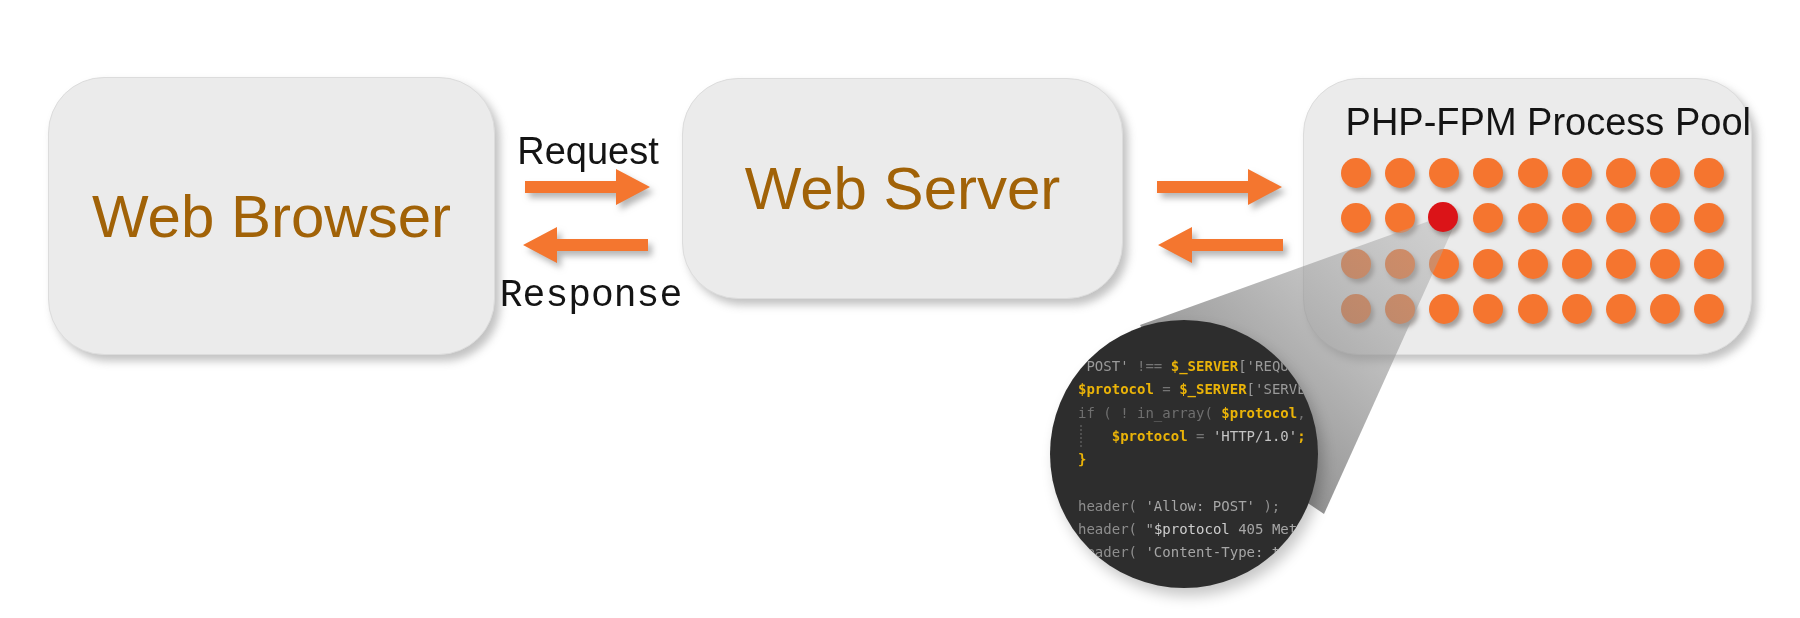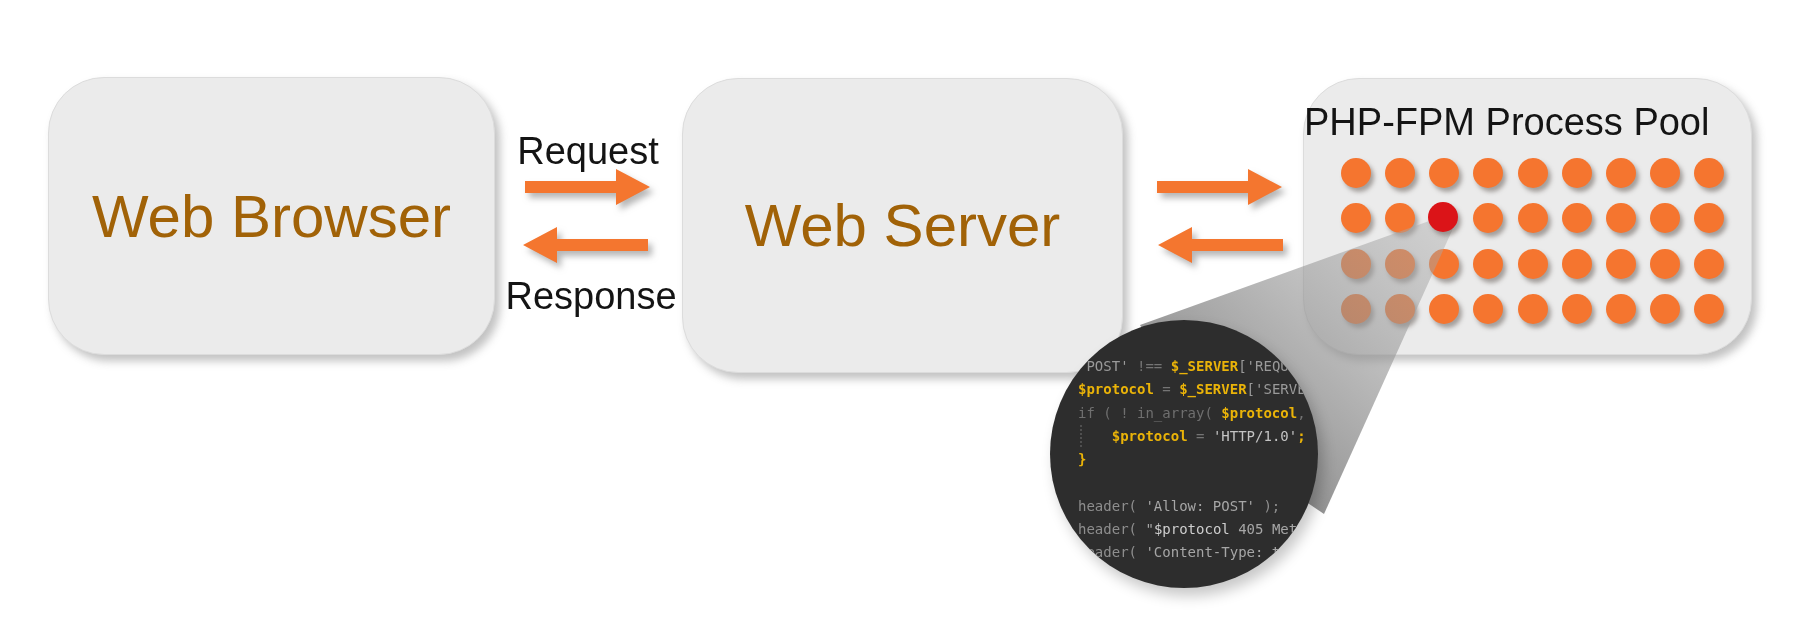--- a/index.html
+++ b/index.html
@@ -6,21 +6,21 @@
   #canvas{position:relative;width:1800px;height:618px;background:#ffffff;overflow:hidden;
           font-family:"Liberation Sans",sans-serif;}
 
   .node{position:absolute;background:#EBEBEB;border:1px solid #DCDCDC;border-radius:56px;
         box-shadow:5px 6px 8px rgba(120,120,120,0.45);box-sizing:border-box;}
   .node-label{position:absolute;left:0;top:0;width:100%;height:100%;display:flex;
               align-items:center;justify-content:center;font-size:60px;color:#a16207;
               letter-spacing:0px;}
   .flow-label{position:absolute;color:#141414;font-size:38px;line-height:38px;white-space:nowrap;
               transform:translateX(-50%);}
-  #pool-title{position:absolute;width:100%;text-align:left;top:22px;font-size:38px;
+  #pool-title{position:absolute;width:100%;text-align:right;top:22px;font-size:38px;
               color:#141414;white-space:nowrap;}
 
   .dot{position:absolute;width:30px;height:30px;border-radius:50%;
        box-shadow:3px 4px 4px rgba(95,85,80,0.5);}
   #busy-dot{position:absolute;width:30px;height:30px;border-radius:50%;z-index:25;
        box-shadow:3px 4px 4px rgba(95,85,80,0.5);}
 
   #overlay-svg{position:absolute;left:0;top:0;z-index:20;pointer-events:none;}
   .arrow{filter:drop-shadow(4px 5px 3px rgba(110,110,110,0.5));}
 
@@ -42,21 +42,21 @@
 </style>
 </head>
 <body>
 
 <div id="canvas">
 
   <div class="node" style="left: 48px; top: 77px; width: 447px; height: 278px; background: rgb(235, 235, 235);">
     <div class="node-label">Web Browser</div>
   </div>
 
-  <div class="node" style="left: 682px; top: 78px; width: 441px; height: 295px; background: rgb(235, 235, 235);">
+  <div class="node" style="left: 682px; top: 78px; width: 441px; height: 221px; background: rgb(235, 235, 235);">
     <div class="node-label">Web Server</div>
   </div>
 
   <div class="node" style="left: 1303px; top: 78px; width: 449px; height: 277px; background: rgb(235, 235, 235);">
     <div id="pool-title">PHP-FPM Process Pool</div>
     <div id="dot-grid">
         <div class="dot" style="left: 37px; top: 79px; background: rgb(245, 117, 47);"></div>
         <div class="dot" style="left: 81.125px; top: 79px; background: rgb(245, 117, 47);"></div>
         <div class="dot" style="left: 125.25px; top: 79px; background: rgb(245, 117, 47);"></div>
         <div class="dot" style="left: 169.375px; top: 79px; background: rgb(245, 117, 47);"></div>
@@ -88,21 +88,21 @@
         <div class="dot" style="left: 169.375px; top: 214.99px; background: rgb(245, 117, 47);"></div>
         <div class="dot" style="left: 213.5px; top: 214.99px; background: rgb(245, 117, 47);"></div>
         <div class="dot" style="left: 257.625px; top: 214.99px; background: rgb(245, 117, 47);"></div>
         <div class="dot" style="left: 301.75px; top: 214.99px; background: rgb(245, 117, 47);"></div>
         <div class="dot" style="left: 345.875px; top: 214.99px; background: rgb(245, 117, 47);"></div>
         <div class="dot" style="left: 390px; top: 214.99px; background: rgb(245, 117, 47);"></div>
       </div>
   </div>
 
   <div class="flow-label" style="left:588px;top:132px;">Request</div>
-  <div class="flow-label" style="left:591px;top:277px;">Response</div>
+  <div class="flow-label" style="left:591px;top:277px;font-family:Liberation Mono, monospace;">Response</div>
 
   <svg id="overlay-svg" width="1800" height="618" viewBox="0 0 1800 618">
     <defs>
       <linearGradient id="beamGrad" gradientUnits="userSpaceOnUse" x1="1445" y1="215" x2="1230" y2="450">
         <stop offset="0" stop-color="#ADADAD" stop-opacity="0.42"></stop>
         <stop offset="1" stop-color="#767676" stop-opacity="0.82"></stop>
       </linearGradient>
     </defs>
     <polygon points="1443,216 1455,224 1324,514 1200,430 1140,325" fill="url(#beamGrad)"></polygon>
     <polygon class="arrow arrow-fill" points="525,181 616,181 616,169 650,187 616,205 616,193 525,193" fill="#F4762F"></polygon>

